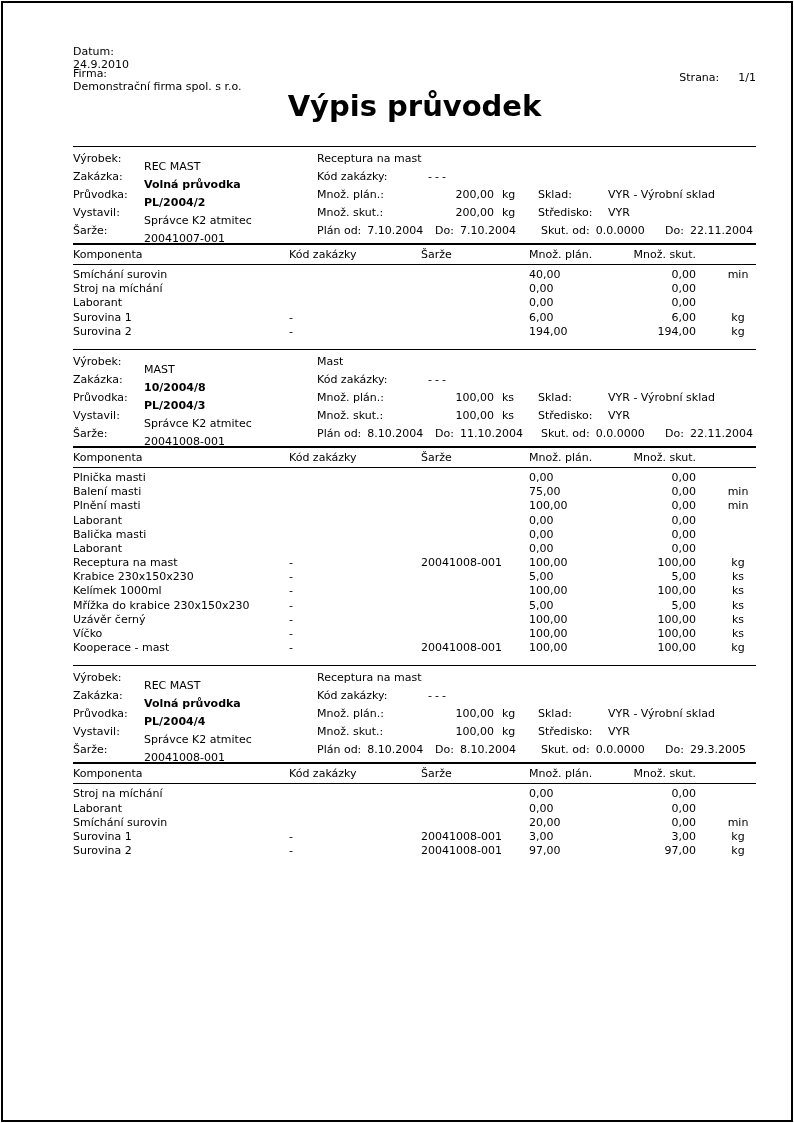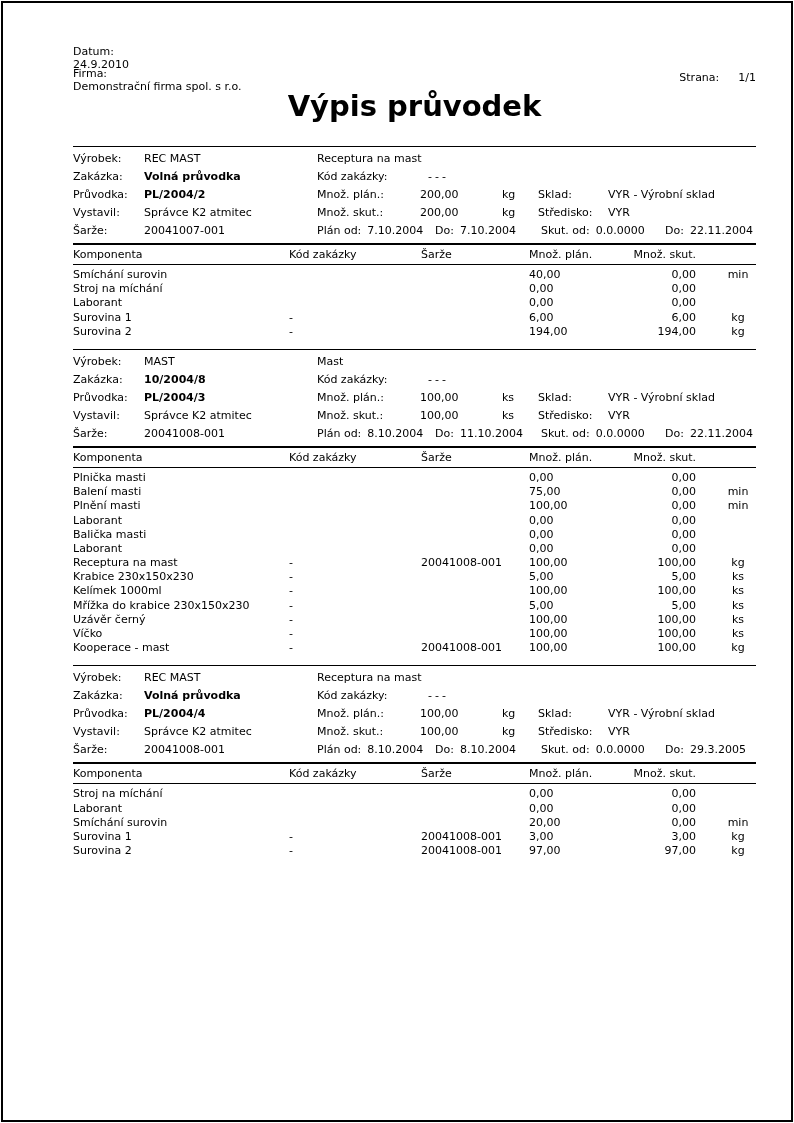--- a/index.html
+++ b/index.html
@@ -36,23 +36,23 @@
   }
   
   .block + .block { margin-top: 10px; }
   .bh {
     border-top: 1px solid #000;
     border-bottom: 2px solid #000;
     padding: 3px 0;
   }
   .bh-row { display: flex; height: 18px; line-height: 18px; }
   .c-l1 { width: 71px; flex: none; }
-  .c-v1 { width: 173px; flex: none; }
+  .c-v1 { width: 173px; flex: none; margin-top: 8px; }
   .c-l2 { width: 103px; flex: none; }
-  .c-num { width: 74px; flex: none; }
+  .c-num { width: 74px; flex: none; text-align: right; }
   .c-unit { width: 36px; flex: none; padding-left: 8px; }
   .c-l3 { width: 78px; flex: none; padding-left: 8px; }
   .c-v3 { flex: 1; }
   .c-rest { flex: 1; }
   .c-dash { padding-left: 8px; letter-spacing: 3px; }
   .bold { font-weight: bold; }
   .pair { display: flex; gap: 6px; flex: none; }
   .p1 { width: 118px; }
   .p2 { width: 106px; }
   .p3 { width: 124px; }

